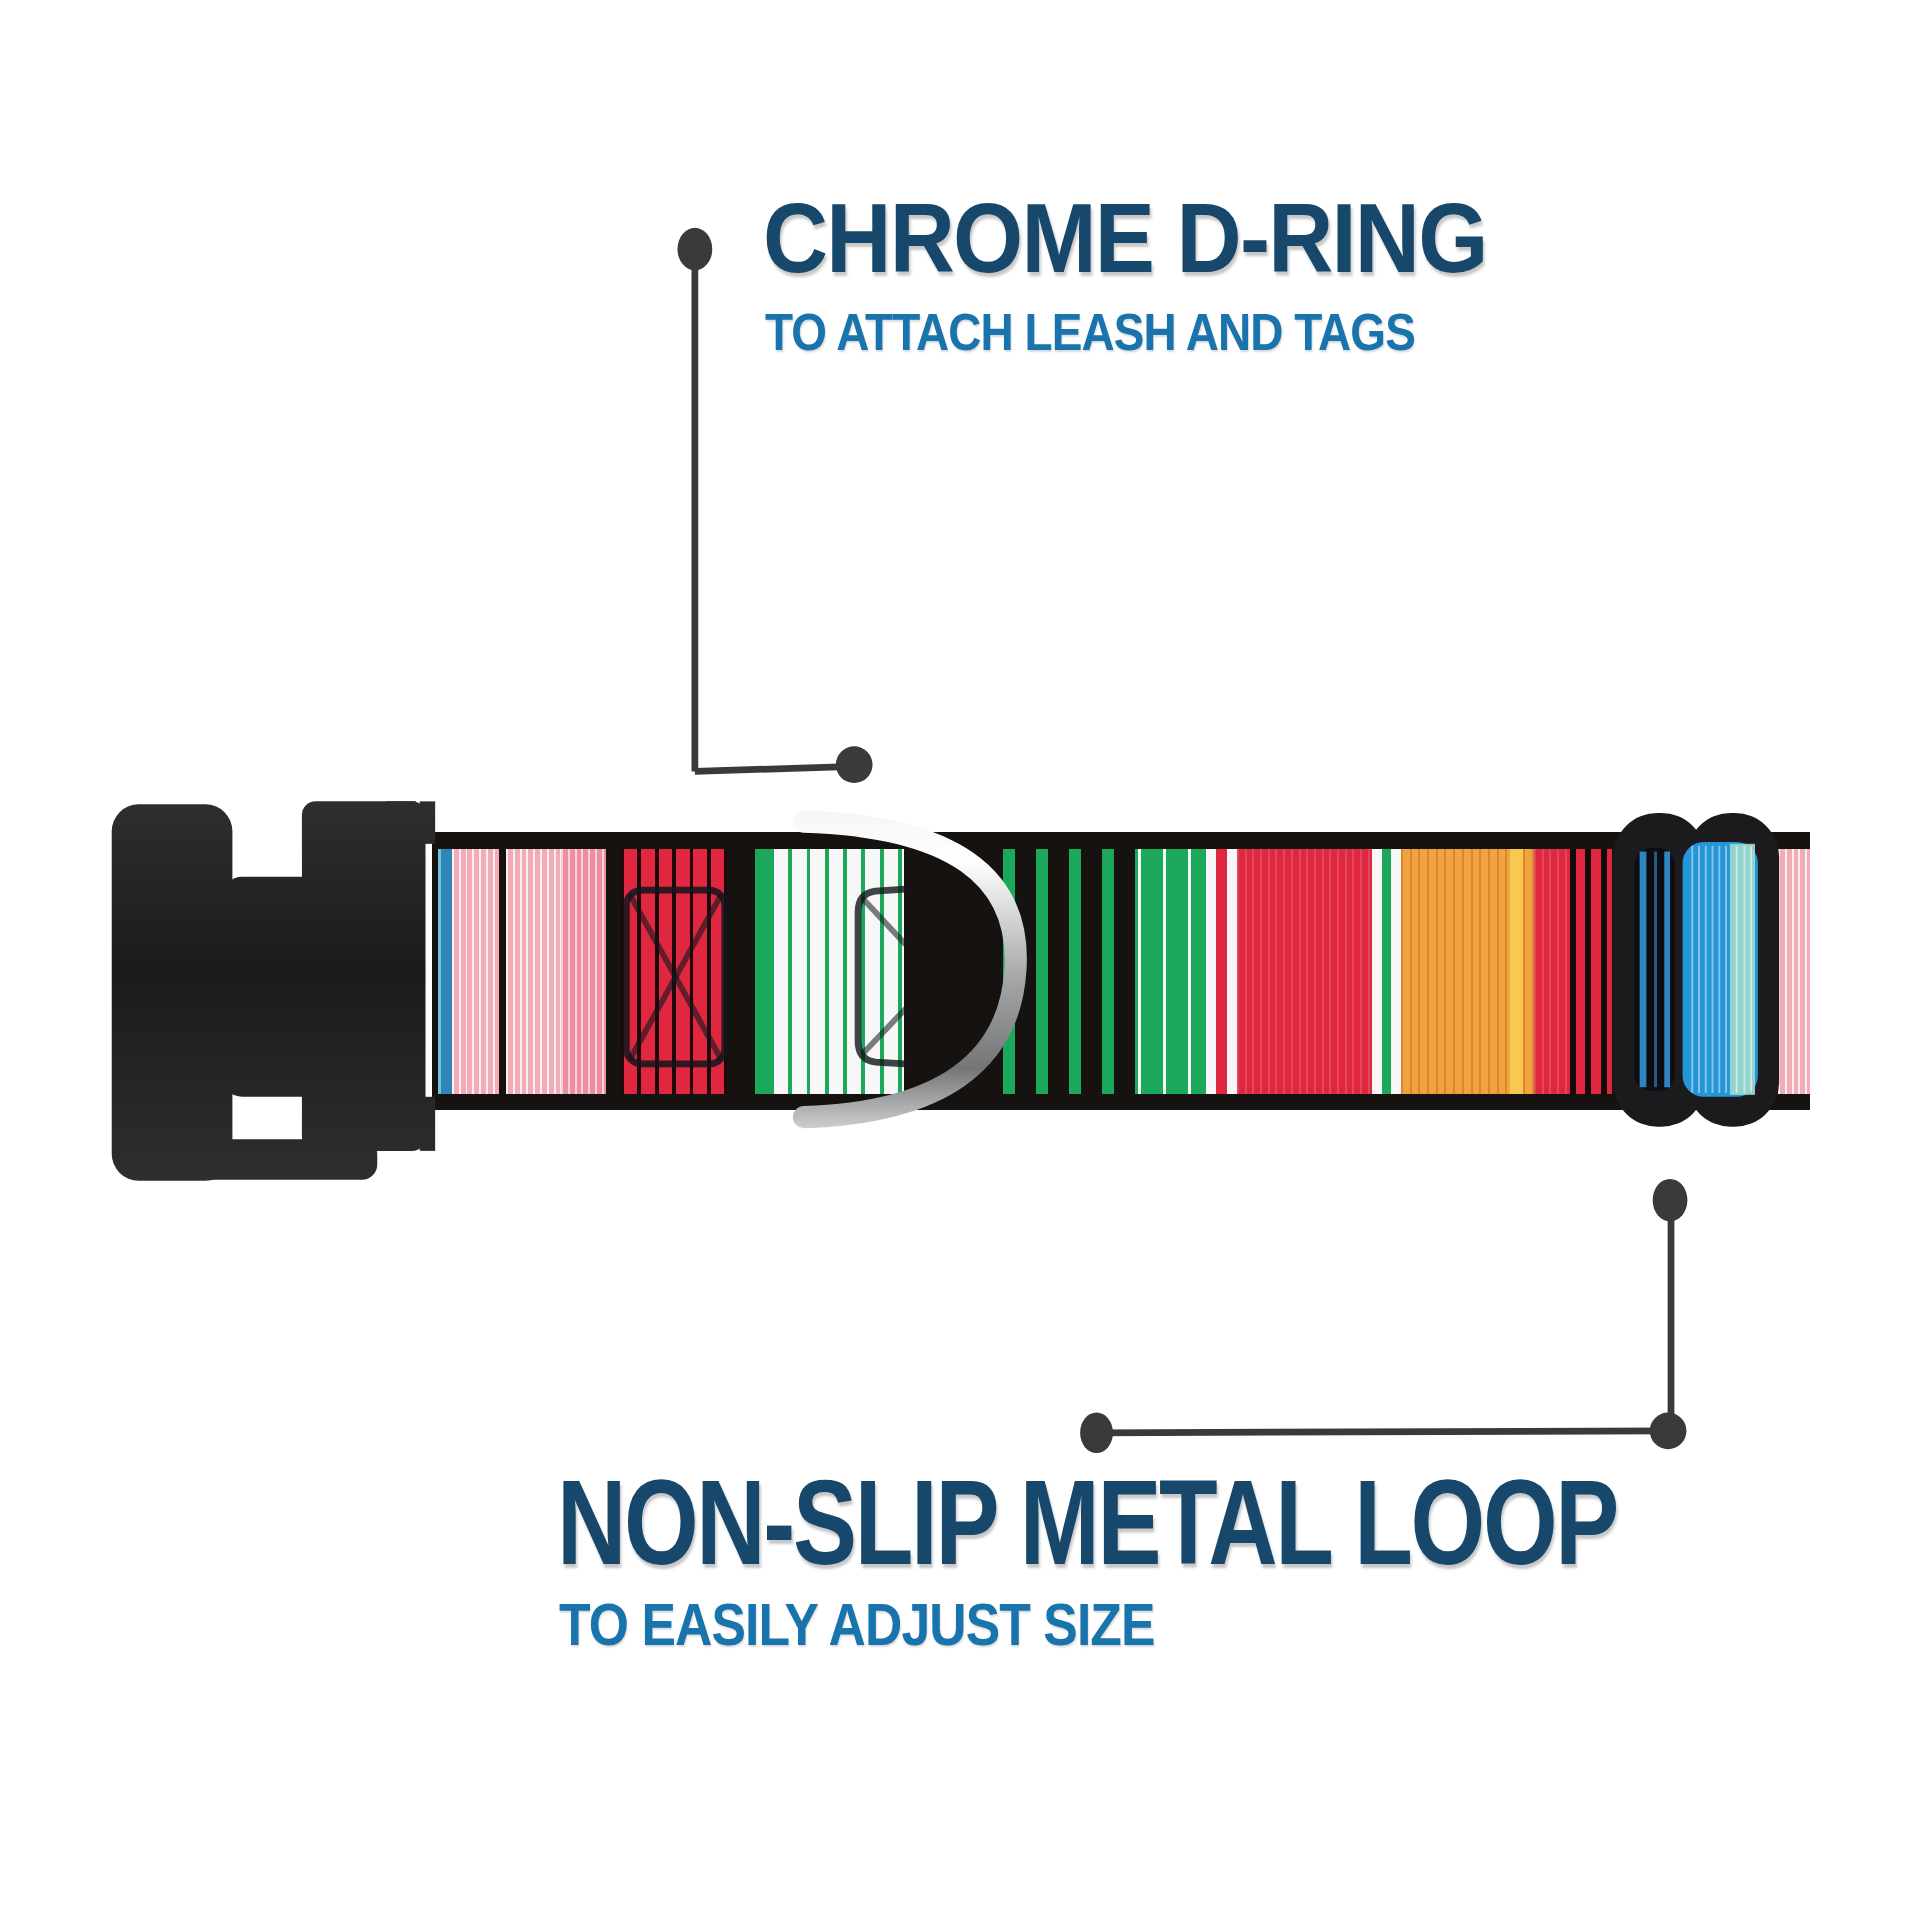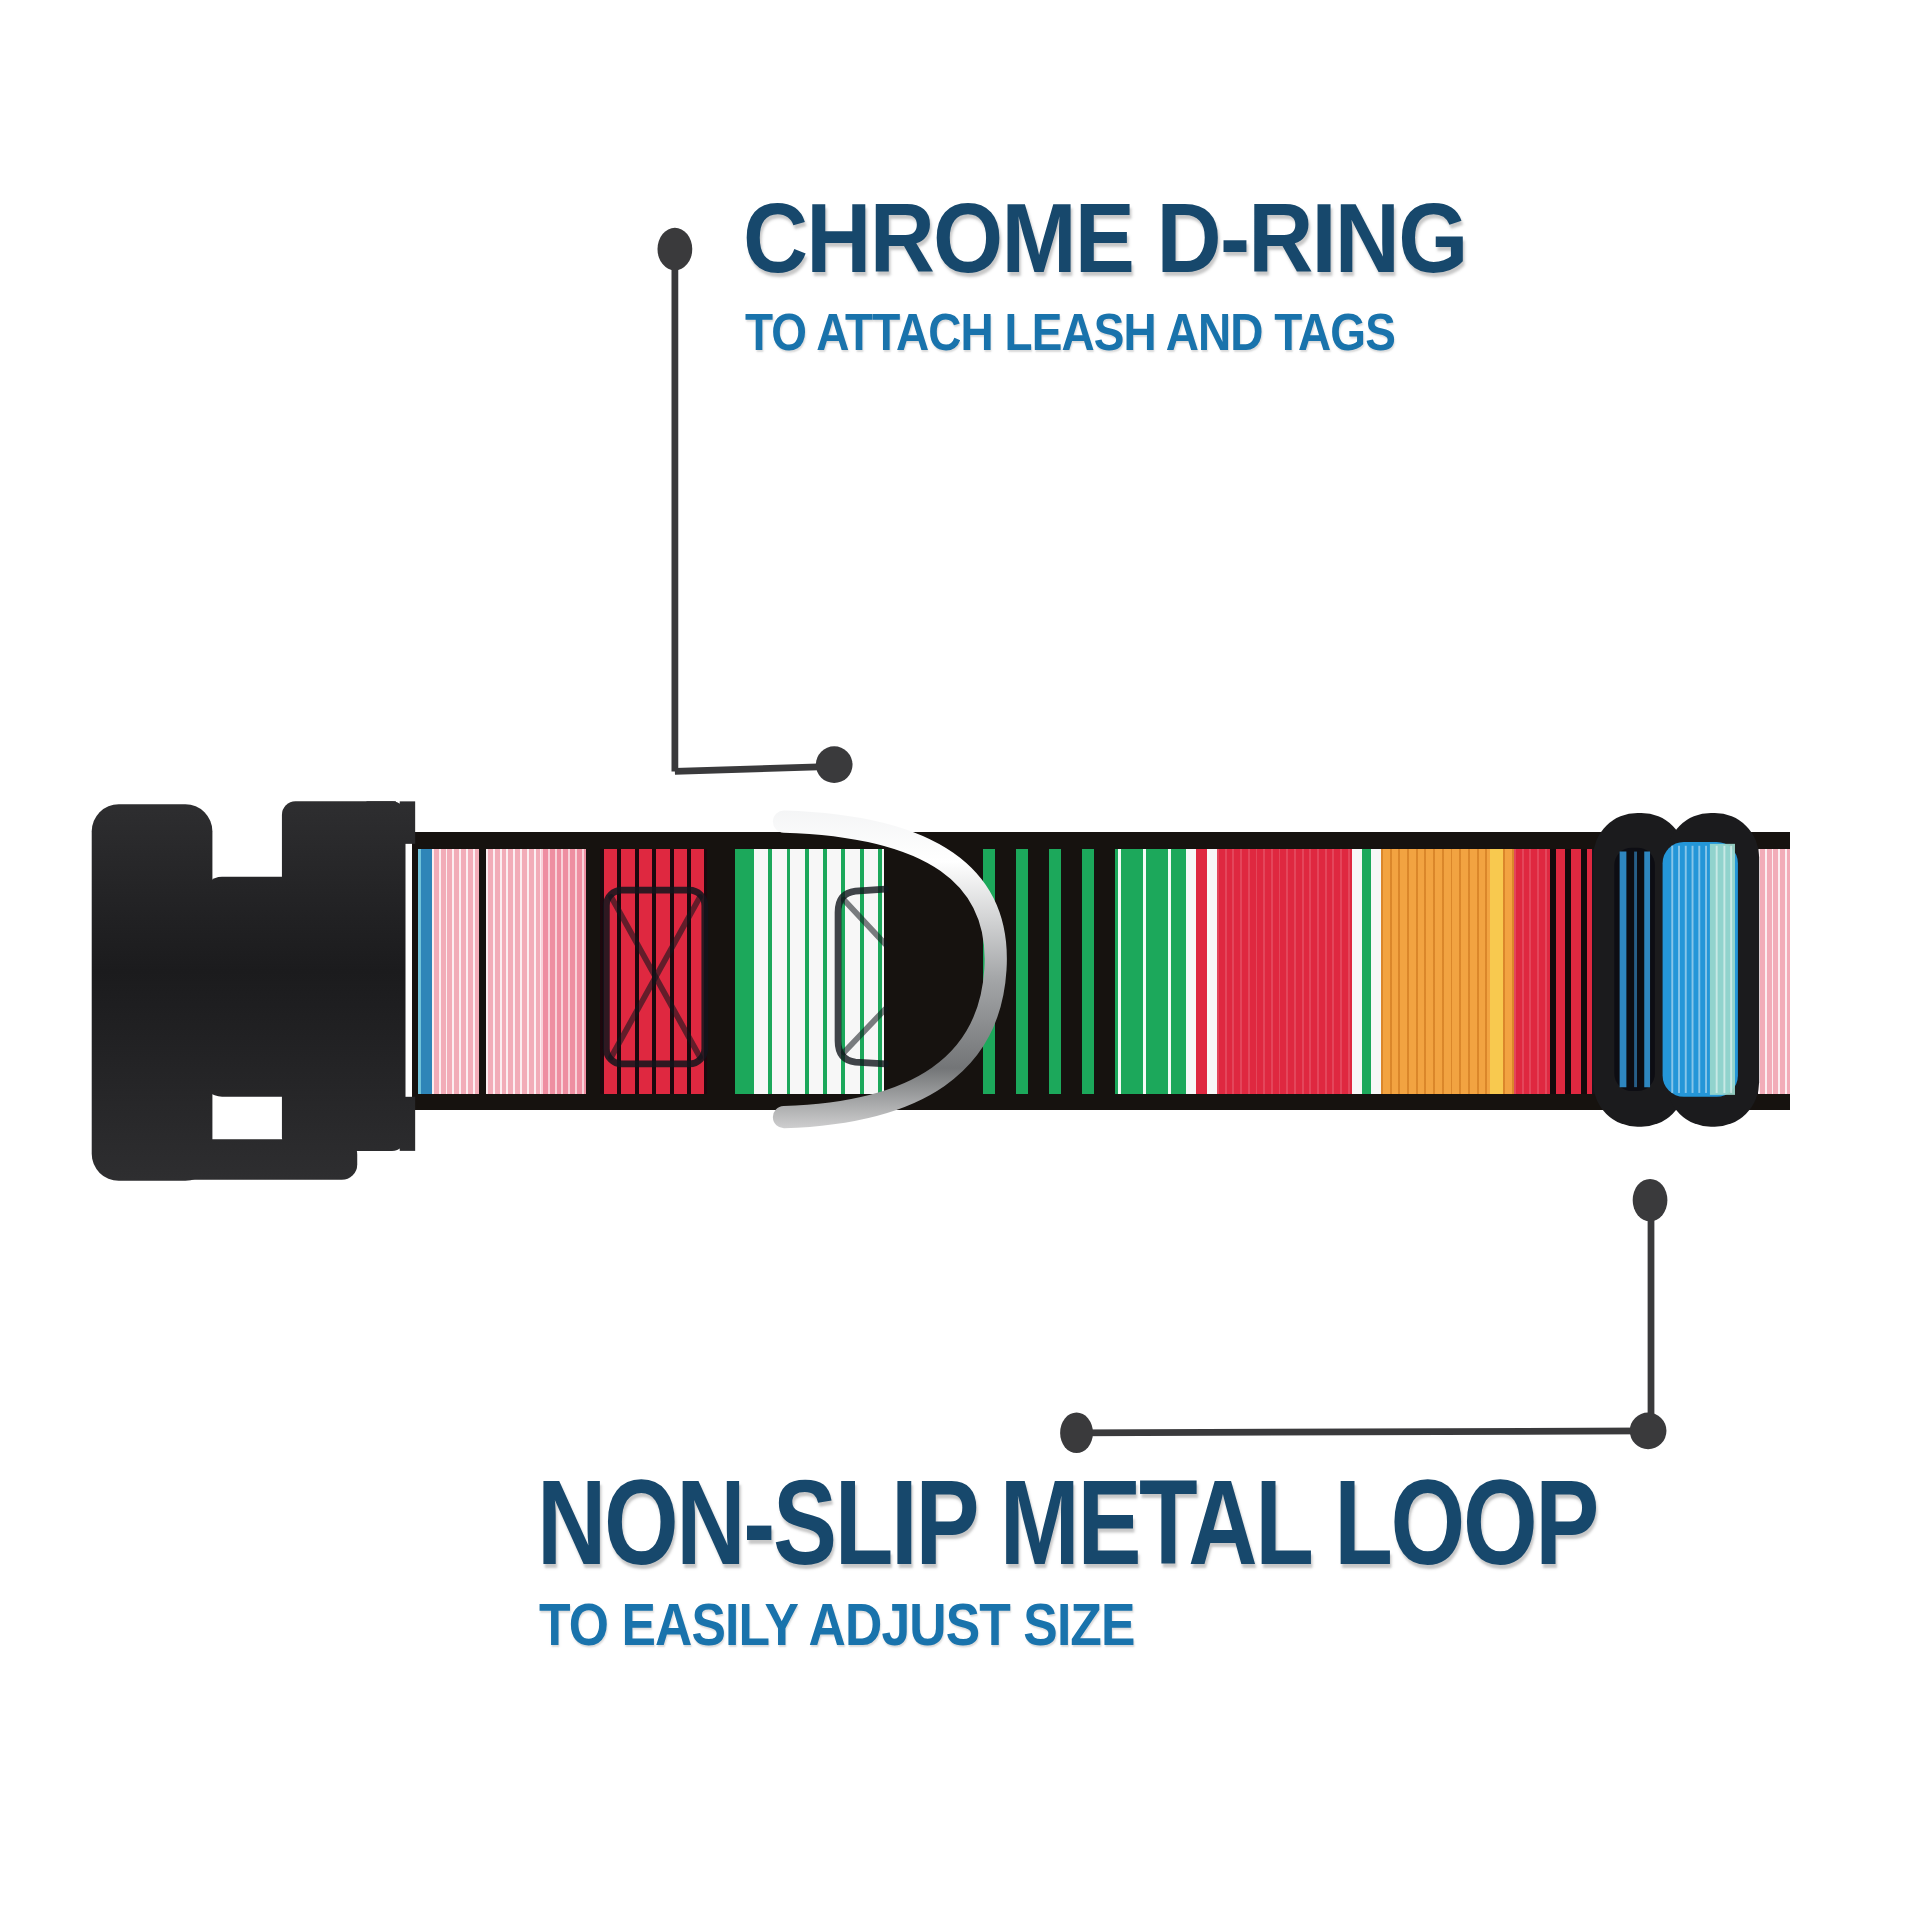--- a/index.html
+++ b/index.html
@@ -1,17 +1,17 @@
 <!DOCTYPE html>
 <html style="--c-black: #16120F; --c-blue: #2E85B8; --c-ltpink: #F2ACB8; --c-midpink: #EE8EA1; --c-red: #DF2840; --c-green: #1CA85B; --c-white: #F7F7F7; --c-orange: #F2A341; --c-yellow: #F8C94F; --c-sblue: #2496D8; --c-aqua: #9BD8CC; --c-pinkred: #E8677F;"><head>
 <meta charset="utf-8">
 <style>
   html,body{margin:0;padding:0;background:#fff;}
   #canvas{position:relative;width:1790px;height:1931px;background:#fff;overflow:hidden;
-          font-family:"Liberation Sans",sans-serif;}
+          font-family:"Liberation Sans",sans-serif;margin-left:20px;}
 
   
   .ann{position:absolute;font-weight:bold;white-space:nowrap;line-height:1;}
   #top-title   {left:743px;top:189px;font-size:98px;letter-spacing:-1.9px;
                 transform:scaleX(.92);transform-origin:left top;
                 text-shadow:1.9px 3.9px 2.9px rgba(130,130,130,.45);}
   #top-sub     {left:745px;top:307px;font-size:51px;letter-spacing:-1px;
                 transform:scaleX(.90);transform-origin:left top;
                 text-shadow:1px 1.9px 1.9px rgba(150,150,150,.35);}
   #bottom-title{left:537px;top:1462px;font-size:120px;letter-spacing:-2.9px;

